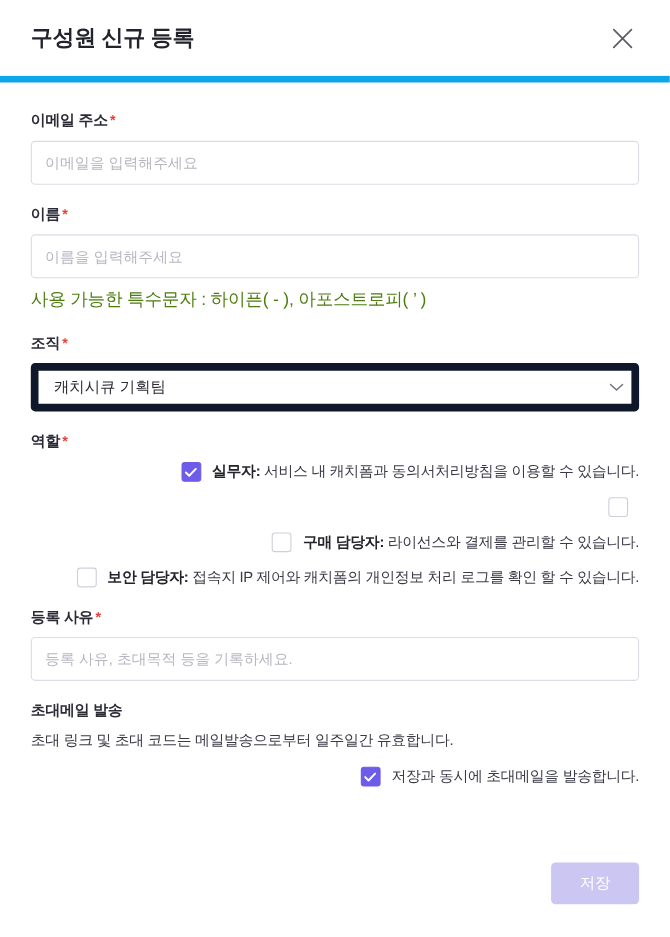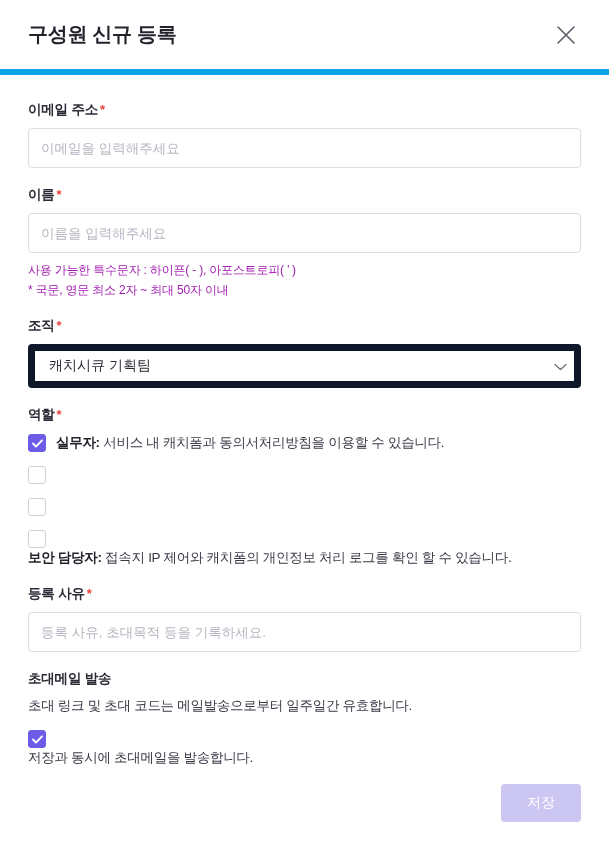--- a/index.html
+++ b/index.html
@@ -83,22 +83,22 @@
     padding: 0 12px;
     font-size: 13.5px;
     font-family: "Liberation Sans", sans-serif;
     color: #2b2b36;
     background: #fff;
     outline: none;
   }
   .text-input::placeholder { color: #b6b6c2; }
 
   .hint {
-    font-size: 12px;
-    color: #a21caf;
+    font-size: 16px;
+    color: #4d7c0f;
     margin-top: 8px;
     line-height: 1.5;
     letter-spacing: -0.2px;
   }
   .hint + .hint { margin-top: 2px; }
 
   
   .select-wrap { position: relative; }
   .select-box {
     width: 100%;
@@ -121,22 +121,23 @@
     transform: translateY(-50%);
     pointer-events: none;
     color: #6d6d7c;
   }
 
   
   .check-row {
     display: flex;
     align-items: flex-start;
     margin-bottom: 13px;
-  }
-  .check-row:last-child { margin-bottom: 0; flex-direction: column; }
+    justify-content: flex-end;
+  }
+  .check-row:last-child { margin-bottom: 0; }
   .cbox {
     width: 18px;
     height: 18px;
     flex: 0 0 18px;
     border-radius: 3px;
     border: 1px solid #cfcfdb;
     background: #fff;
     box-sizing: border-box;
     margin-right: 10px;
     margin-top: 1px;
@@ -213,21 +214,20 @@
       </div>
       <input class="text-input" type="text" value="" placeholder="이메일을 입력해주세요" style="">
     </div>
 
     <div class="field">
       <div class="field-label">
         <span>이름</span><span class="req">*</span>
       </div>
       <input class="text-input" type="text" value="" placeholder="이름을 입력해주세요" style="">
       <div class="hint">사용 가능한 특수문자 : 하이픈( - ), 아포스트로피( ’ )</div>
-      <div class="hint">* 국문, 영문 최소 2자 ~ 최대 50자 이내</div>
     </div>
 
     <div class="field">
       <div class="field-label">
         <span>조직</span><span class="req">*</span>
       </div>
       <div class="select-wrap">
         <div class="select-box">
           <span>캐치시큐 기획팀</span>
         </div>
@@ -258,20 +258,23 @@
 
         <div class="check-row">
           <span class="cbox">
             
           </span>
         </div>
 
         <div class="check-row">
           <span class="cbox">
             
+          </span>
+          <span class="check-text">
+            <b>구매 담당자:</b><span> 라이선스와 결제를 관리할 수 있습니다.</span>
           </span>
         </div>
 
         <div class="check-row">
           <span class="cbox">
             
           </span>
           <span class="check-text">
             <b>보안 담당자:</b><span> 접속지 IP 제어와 캐치폼의 개인정보 처리 로그를 확인 할 수 있습니다.</span>
           </span>

